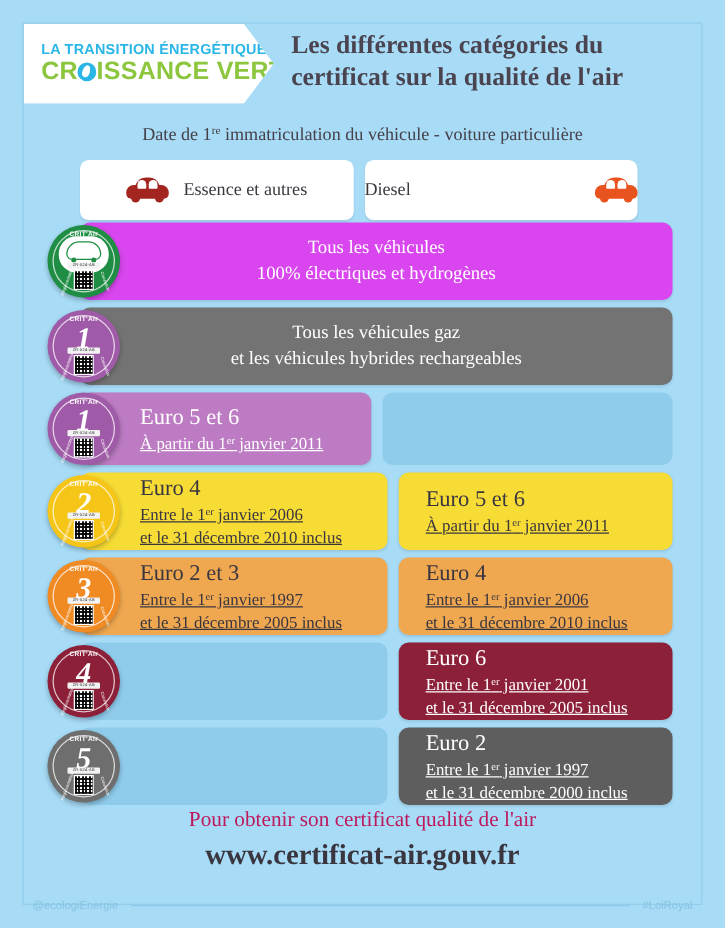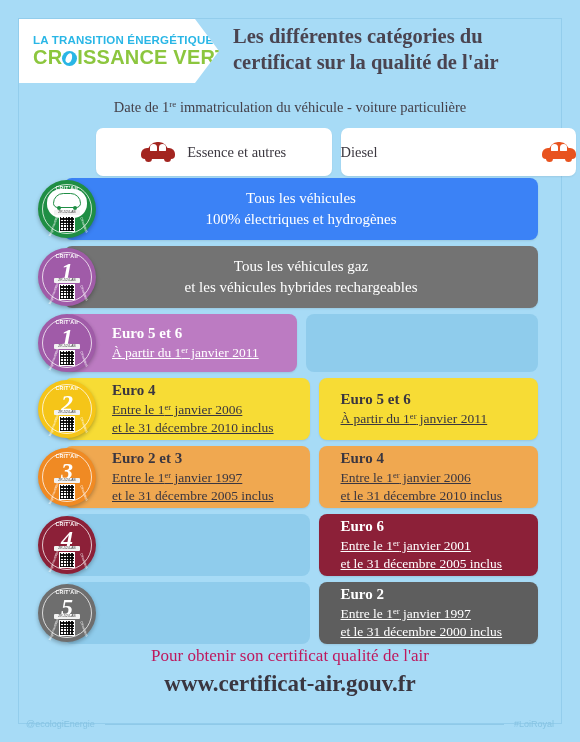--- a/index.html
+++ b/index.html
@@ -64,22 +64,22 @@
   
   .subtitle{
     position:absolute;left:0;right:0;top:99px;
     text-align:center;
     font-size:14.5px;color:#454049;
   }
   .subtitle sup{font-size:9px;vertical-align:5px;}
 
   
   .col-heads{
-    position:absolute;left:64px;top:128px;width:480px;height:48px;
-    display:flex;gap:9px;margin-left:32px;
+    position:absolute;left:64px;top:128px;width:446px;height:48px;
+    display:flex;gap:9px;
   }
   .col-head{
     flex:1;background:#FFFFFF;border-radius:7px;
     display:flex;align-items:center;justify-content:center;gap:12px;
     font-size:14.5px;color:#3C3840;
     box-shadow:0 1px 2px rgba(0,0,0,.07);
   }
   .col-head.right{justify-content:space-between;}
   .car{width:34px;height:20px;position:relative;flex:none;}
   .car .body{
@@ -111,21 +111,21 @@
   .bar{
     flex:1;border-radius:8px;box-sizing:border-box;
     padding:7px 0 7px 48px;
     display:flex;flex-direction:column;justify-content:center;
     box-shadow:0 1px 2px rgba(0,0,0,.09);
   }
   .bar.empty{background:#8FCCEC;box-shadow:none;}
   .bar.wide{padding-left:0;align-items:center;text-align:center;}
   .bar.right-col{padding-left:22px;}
   .bar .ttl{
-    font-weight:bold;font-size:15px;line-height:1.3;
+    font-weight:normal;font-size:18px;line-height:1.3;
   }
   .bar .sub{font-size:13.5px;line-height:1.33;text-decoration:underline;}
   .bar .ctr{font-size:15px;line-height:1.38;}
   .bar sup{font-size:8.5px;vertical-align:4px;}
   .light-text{color:#FFFFFF;}
   .dark-text{color:#3A3640;}
 
   
   .badge{
     position:absolute;left:38px;top:50%;transform:translateY(-50%);
@@ -254,21 +254,21 @@
           <span class="w r"></span>
       <span class="wh l" style="background:#E8531F"></span>
       <span class="wh r" style="background:#E8531F"></span>
     </span>
       </div>
     </div>
 
   <div class="rows" id="rows">
       <div class="row tall">
         <div class="bars">
-          <div class="bar wide light-text" style="background:#3b82f6">
+          <div class="bar wide light-text" style="background:#d946ef">
         <div class="ctr">Tous les véhicules</div>
             <div class="ctr">100% électriques et hydrogènes</div>
       </div>
         </div>
         <span class="badge elec" style="background:#1F8E44">
       <span class="ring"></span>
       <span class="crit">CRIT'Air</span>
       <span class="disc"></span>
        <span class="ecar"></span>
       <span class="plate">ZR-524-AB</span>

